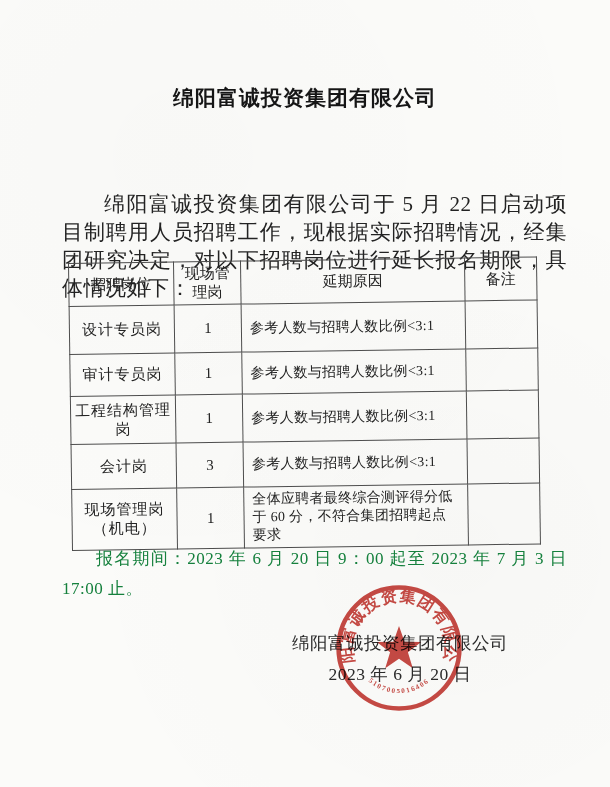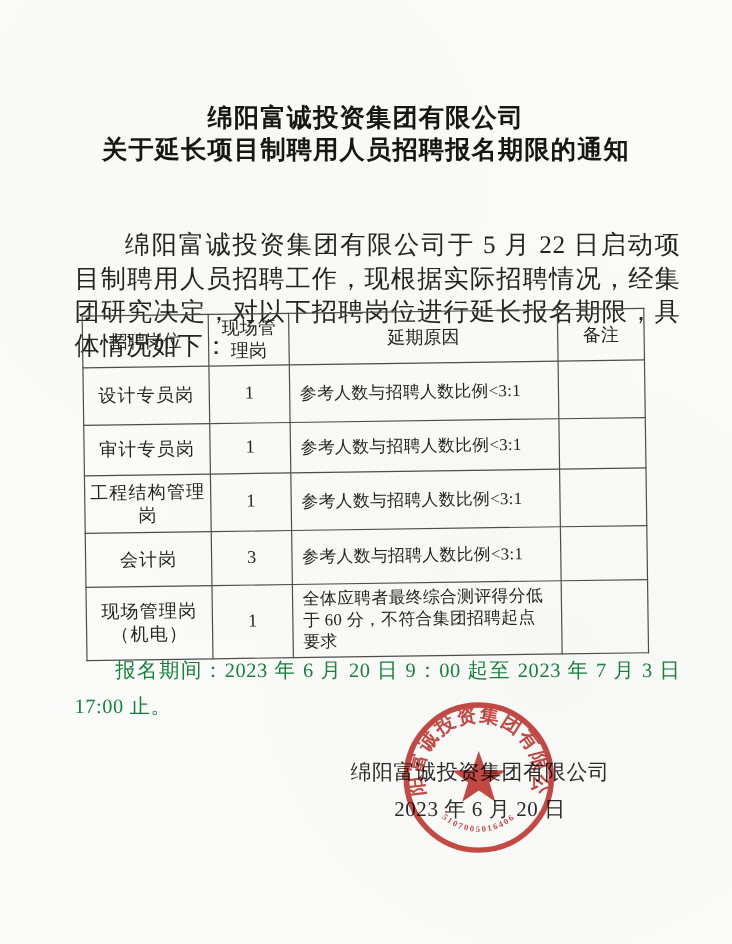--- a/index.html
+++ b/index.html
@@ -62,21 +62,20 @@
   }
   .seal text { font-family:"Liberation Serif","DejaVu Serif",serif; }
 </style>
 </head>
 <body>
 
 <div class="paper-texture"></div>
 
 <header class="title-block">
   <div>绵阳富诚投资集团有限公司</div>
-  <div>关于延长项目制聘用人员招聘报名期限的通知</div>
 </header>
 
 <p class="intro">绵阳富诚投资集团有限公司于 5 月 22 日启动项目制聘用人员招聘工作，现根据实际招聘情况，经集团研究决定，对以下招聘岗位进行延长报名期限，具体情况如下：</p>
 
 <div class="table-wrap">
   <table>
     <colgroup>
       <col style="width:105px">
       <col style="width:67px">
       <col style="width:224px">

